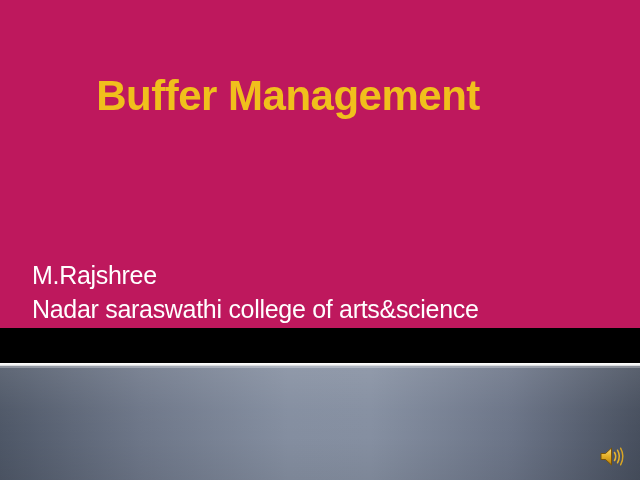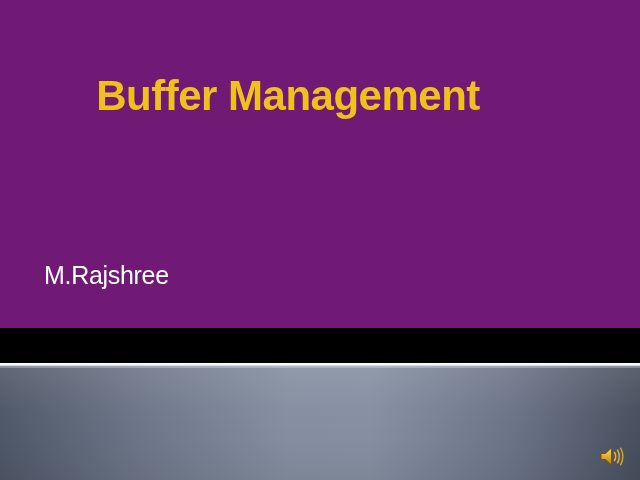--- a/index.html
+++ b/index.html
@@ -20,41 +20,41 @@
     overflow: hidden;
   }
 
   
   .slide-body {
     position: absolute;
     left: 0;
     top: 0;
     width: 640px;
     height: 328px;
-    background: #701a75;
+    background: #be185d;
   }
 
   .title {
     position: absolute;
     left: 0;
     top: 70px;
     width: 576px;
     text-align: center;
     font-family: "Liberation Sans", sans-serif;
     font-size: 42px;
     font-weight: bold;
     letter-spacing: -0.5px;
     color: #F0C01C;
     line-height: 52px;
     white-space: nowrap;
   }
 
   .subtitle {
     position: absolute;
-    left: 44px;
+    left: 32px;
     top: 258px;
     width: 590px;
     color: #FFFFFF;
     font-family: "Liberation Sans", sans-serif;
     font-size: 25px;
     font-weight: normal;
     line-height: 34px;
     letter-spacing: -0.3px;
   }
   .subtitle-line {
@@ -116,20 +116,21 @@
 <body>
 
 <div class="slide">
 
   <div class="slide-body">
 
     <div class="title">Buffer Management</div>
 
     <div class="subtitle">
       <span class="subtitle-line">M.Rajshree</span>
+      <span class="subtitle-line">Nadar saraswathi college of arts&amp;science</span>
     </div>
 
   </div>
 
   <div class="divider"></div>
 
   <div class="footer-band"></div>
 
   <div class="speaker-icon">
     <svg width="30" height="26" viewBox="0 0 30 26" xmlns="http://www.w3.org/2000/svg">

